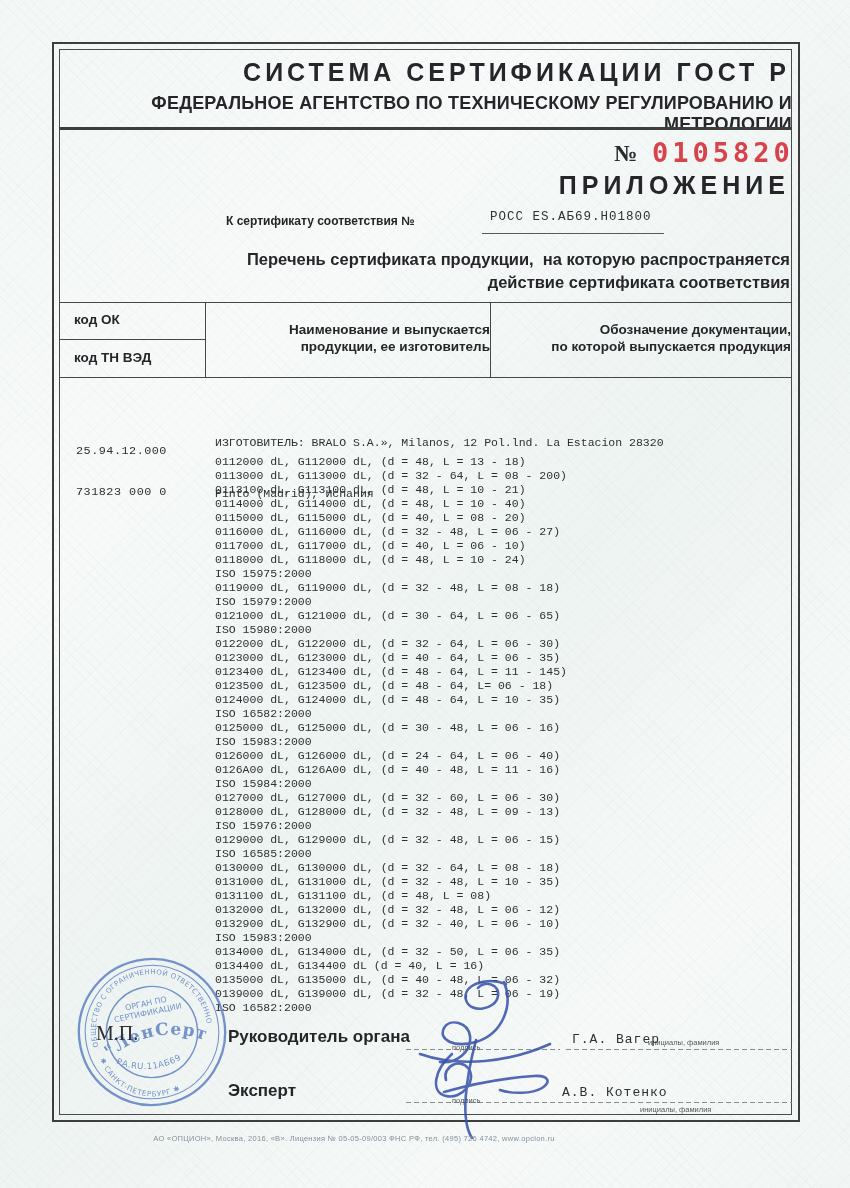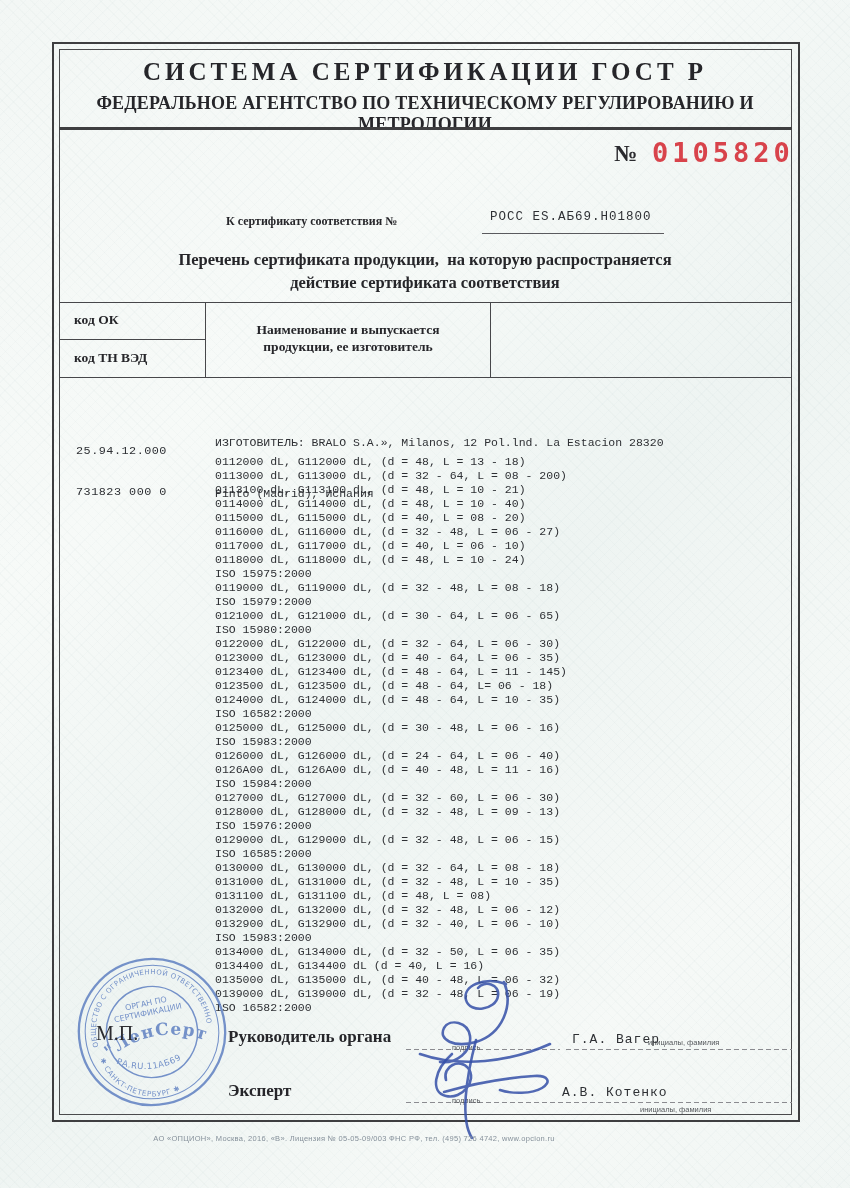--- a/index.html
+++ b/index.html
@@ -24,21 +24,21 @@
   .frame-outer {
     position:absolute; left:52px; top:42px; width:748px; height:1080px;
     border:2.5px solid #3e3e40;
   }
   .frame-inner {
     position:absolute; left:59px; top:49px; width:733px; height:1066px;
     border:1.2px solid #4a4a4c;
   }
   .abs { position:absolute; }
   .ctr { text-align:center; }
-  .serifbold { font-family:Liberation Serif, serif; font-weight:bold; color:#26262a; }
+  .serifbold { font-family:Liberation Sans, sans-serif; font-weight:bold; color:#26262a;text-align:right; }
   .mono { font-family:"Liberation Mono","DejaVu Sans Mono",monospace; color:#2e3034; }
 
   .sys-title { left:60px; top:58px; width:730px; font-size:25px; letter-spacing:4px; }
   .agency-title { left:58px; top:93px; width:734px; font-size:18px; letter-spacing:0.2px; }
   .head-divider { left:59px; top:127px; width:733px; height:2.5px; background:#3e3e40; }
 
   .form-no-label { left:614px; top:141px; font-size:23px; font-weight:bold; color:#2a2a2e; }
   .form-no { left:652px; top:137px; font-family:"DejaVu Sans Mono",monospace; font-size:27px; font-weight:bold;
              letter-spacing:4px; color:#d8434b; }
 
@@ -101,37 +101,42 @@
   <div class="frame-outer"></div>
   <div class="frame-inner"></div>
 
   <div class="abs ctr serifbold sys-title">СИСТЕМА СЕРТИФИКАЦИИ ГОСТ Р</div>
   <div class="abs ctr serifbold agency-title">ФЕДЕРАЛЬНОЕ АГЕНТСТВО ПО ТЕХНИЧЕСКОМУ РЕГУЛИРОВАНИЮ И МЕТРОЛОГИИ</div>
   <div class="abs head-divider"></div>
 
   <div class="abs form-no-label">№</div>
   <div class="abs form-no">0105820</div>
 
+  <div class="abs ctr serifbold doc-title">ПРИЛОЖЕНИЕ</div>
 
   <div class="abs serifbold cert-label">К сертификату соответствия №</div>
   <div class="abs mono cert-number">РОСС ES.АБ69.Н01800</div>
   <div class="abs cert-underline"></div>
 
   <div class="abs ctr serifbold sub1">Перечень сертификата продукции,  на которую распространяется</div>
   <div class="abs ctr serifbold sub2">действие сертификата соответствия</div>
 
   <div class="abs tbl-box"></div>
   <div class="abs tbl-v1"></div>
   <div class="abs tbl-v2"></div>
   <div class="abs tbl-h1"></div>
   <div class="abs serifbold tbl-cell lbl-ok">код ОК</div>
   <div class="abs serifbold tbl-cell lbl-tnved">код ТН ВЭД</div>
   <div class="abs ctr serifbold tbl-cell col2-hdr">
     <div>Наименование и выпускается</div>
     <div>продукции, ее изготовитель</div>
+  </div>
+  <div class="abs ctr serifbold tbl-cell col3-hdr">
+    <div>Обозначение документации,</div>
+    <div>по которой выпускается продукция</div>
   </div>
 
   <div class="abs mono mfg">
     <div>ИЗГОТОВИТЕЛЬ: BRALO S.A.», Milanos, 12 Pol.lnd. La Estacion 28320</div>
     <div>Pinto (Madrid), Испания</div>
   </div>
   <div class="abs mono code-ok">25.94.12.000</div>
   <div class="abs mono code-tnved">731823 000 0</div>
   <div class="abs mono product-list"><div class="pline">0112000 dL, G112000 dL, (d = 48, L = 13 - 18)</div><div class="pline">0113000 dL, G113000 dL, (d = 32 - 64, L = 08 - 200)</div><div class="pline">0113100 dL, G113100 dL, (d = 48, L = 10 - 21)</div><div class="pline">0114000 dL, G114000 dL, (d = 48, L = 10 - 40)</div><div class="pline">0115000 dL, G115000 dL, (d = 40, L = 08 - 20)</div><div class="pline">0116000 dL, G116000 dL, (d = 32 - 48, L = 06 - 27)</div><div class="pline">0117000 dL, G117000 dL, (d = 40, L = 06 - 10)</div><div class="pline">0118000 dL, G118000 dL, (d = 48, L = 10 - 24)</div><div class="pline">ISO 15975:2000</div><div class="pline">0119000 dL, G119000 dL, (d = 32 - 48, L = 08 - 18)</div><div class="pline">ISO 15979:2000</div><div class="pline">0121000 dL, G121000 dL, (d = 30 - 64, L = 06 - 65)</div><div class="pline">ISO 15980:2000</div><div class="pline">0122000 dL, G122000 dL, (d = 32 - 64, L = 06 - 30)</div><div class="pline">0123000 dL, G123000 dL, (d = 40 - 64, L = 06 - 35)</div><div class="pline">0123400 dL, G123400 dL, (d = 48 - 64, L = 11 - 145)</div><div class="pline">0123500 dL, G123500 dL, (d = 48 - 64, L= 06 - 18)</div><div class="pline">0124000 dL, G124000 dL, (d = 48 - 64, L = 10 - 35)</div><div class="pline">ISO 16582:2000</div><div class="pline">0125000 dL, G125000 dL, (d = 30 - 48, L = 06 - 16)</div><div class="pline">ISO 15983:2000</div><div class="pline">0126000 dL, G126000 dL, (d = 24 - 64, L = 06 - 40)</div><div class="pline">0126A00 dL, G126A00 dL, (d = 40 - 48, L = 11 - 16)</div><div class="pline">ISO 15984:2000</div><div class="pline">0127000 dL, G127000 dL, (d = 32 - 60, L = 06 - 30)</div><div class="pline">0128000 dL, G128000 dL, (d = 32 - 48, L = 09 - 13)</div><div class="pline">ISO 15976:2000</div><div class="pline">0129000 dL, G129000 dL, (d = 32 - 48, L = 06 - 15)</div><div class="pline">ISO 16585:2000</div><div class="pline">0130000 dL, G130000 dL, (d = 32 - 64, L = 08 - 18)</div><div class="pline">0131000 dL, G131000 dL, (d = 32 - 48, L = 10 - 35)</div><div class="pline">0131100 dL, G131100 dL, (d = 48, L = 08)</div><div class="pline">0132000 dL, G132000 dL, (d = 32 - 48, L = 06 - 12)</div><div class="pline">0132900 dL, G132900 dL, (d = 32 - 40, L = 06 - 10)</div><div class="pline">ISO 15983:2000</div><div class="pline">0134000 dL, G134000 dL, (d = 32 - 50, L = 06 - 35)</div><div class="pline">0134400 dL, G134400 dL (d = 40, L = 16)</div><div class="pline">0135000 dL, G135000 dL, (d = 40 - 48, L = 06 - 32)</div><div class="pline">0139000 dL, G139000 dL, (d = 32 - 48, L = 06 - 19)</div><div class="pline">ISO 16582:2000</div></div>
 

